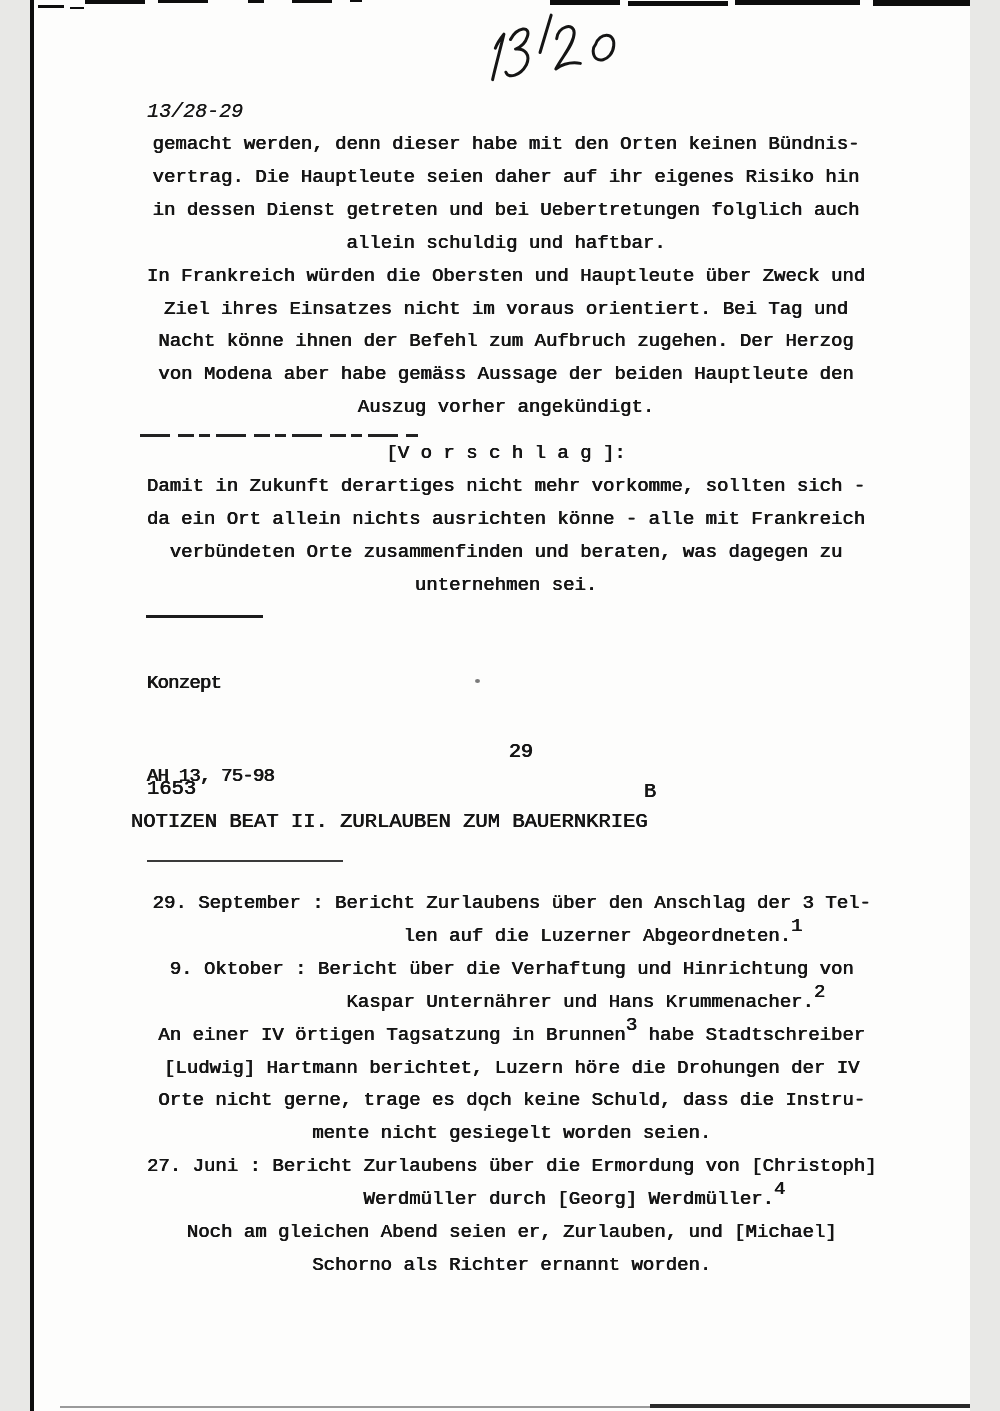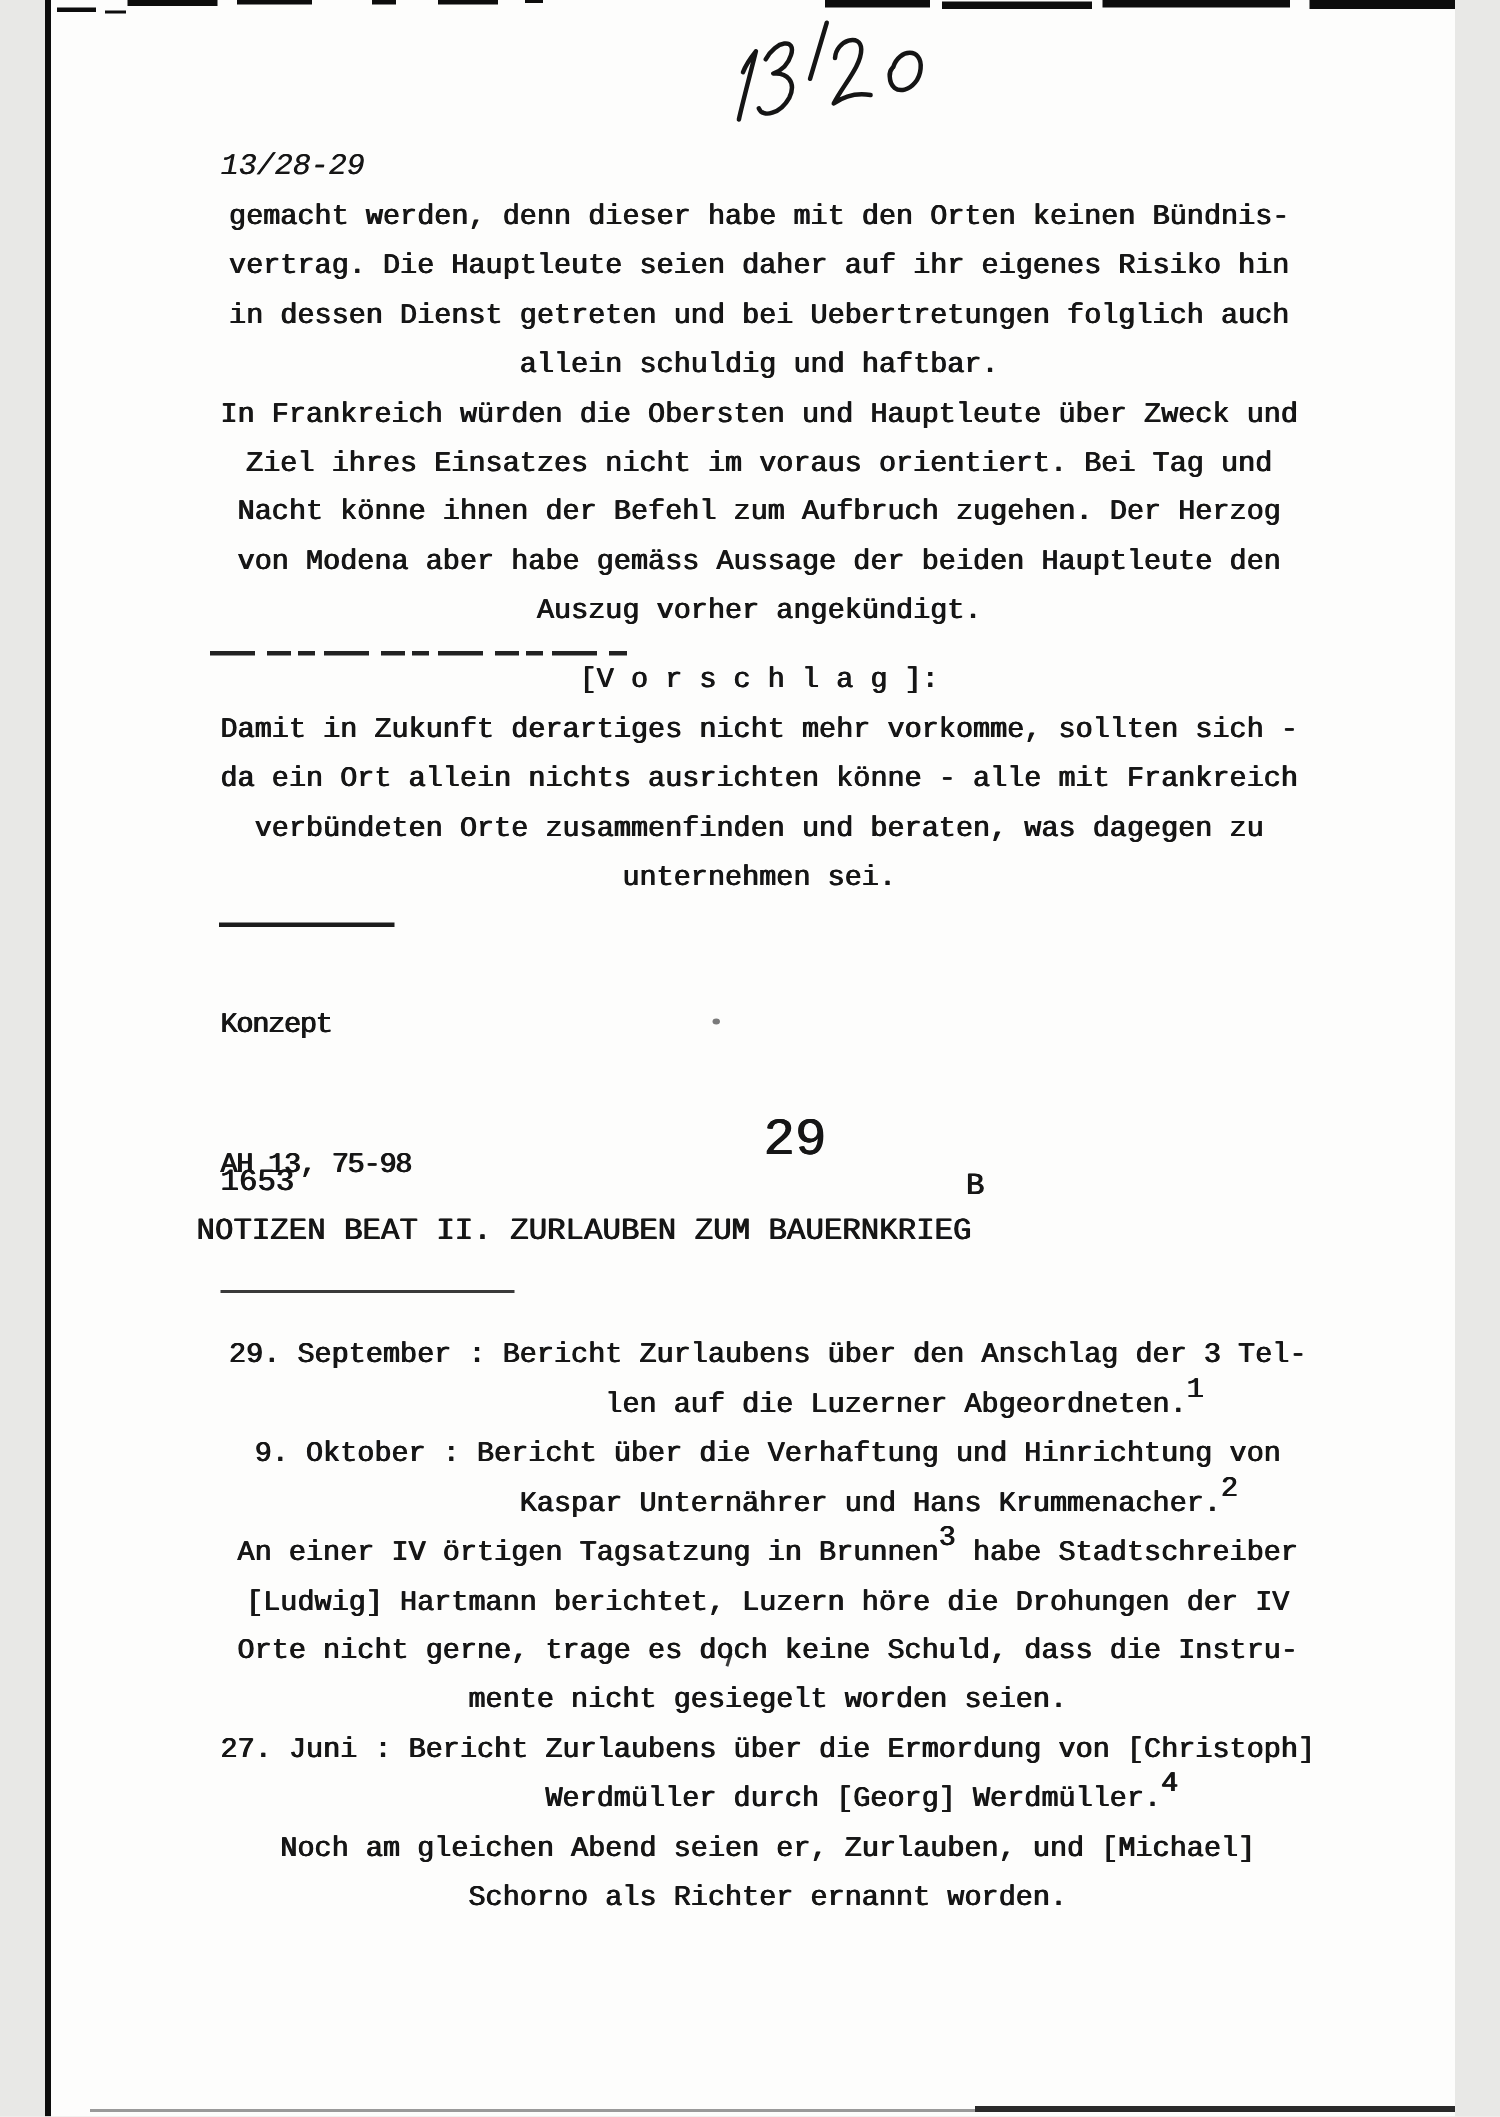--- a/index.html
+++ b/index.html
@@ -13,21 +13,21 @@
     white-space:pre; font-size:19px; line-height:32.9px;
     text-shadow:0.35px 0 currentColor, -0.35px 0 currentColor;
     text-align:center;
   }
   .mono-sm {
     white-space:pre; font-size:19px; line-height:31px; letter-spacing:-0.8px;
     text-shadow:0.4px 0 currentColor, -0.4px 0 currentColor;
   }
   .docref { font-style:italic; font-size:20px;
             text-shadow:0.3px 0 currentColor; }
-  .pagenum { font-size:35px; text-shadow:0.4px 0 currentColor, -0.4px 0 currentColor;font-family:Liberation Mono, monospace; }
+  .pagenum { font-size:20px; text-shadow:0.4px 0 currentColor, -0.4px 0 currentColor;font-family:Liberation Mono, monospace; }
   .single { white-space:pre; font-size:20.5px;
             text-shadow:0.35px 0 currentColor, -0.35px 0 currentColor; }
   .sup { position:relative; top:-10px; }
   .bar { position:absolute; background:#0d0d0d; }
   .rule-solid { position:absolute; background:#1c1c1c; }
   .rule-dashed {
     position:absolute; height:3px;
     background:repeating-linear-gradient(90deg,
       #222 0 30px, transparent 30px 38px,
       #222 38px 54px, transparent 54px 59px,

